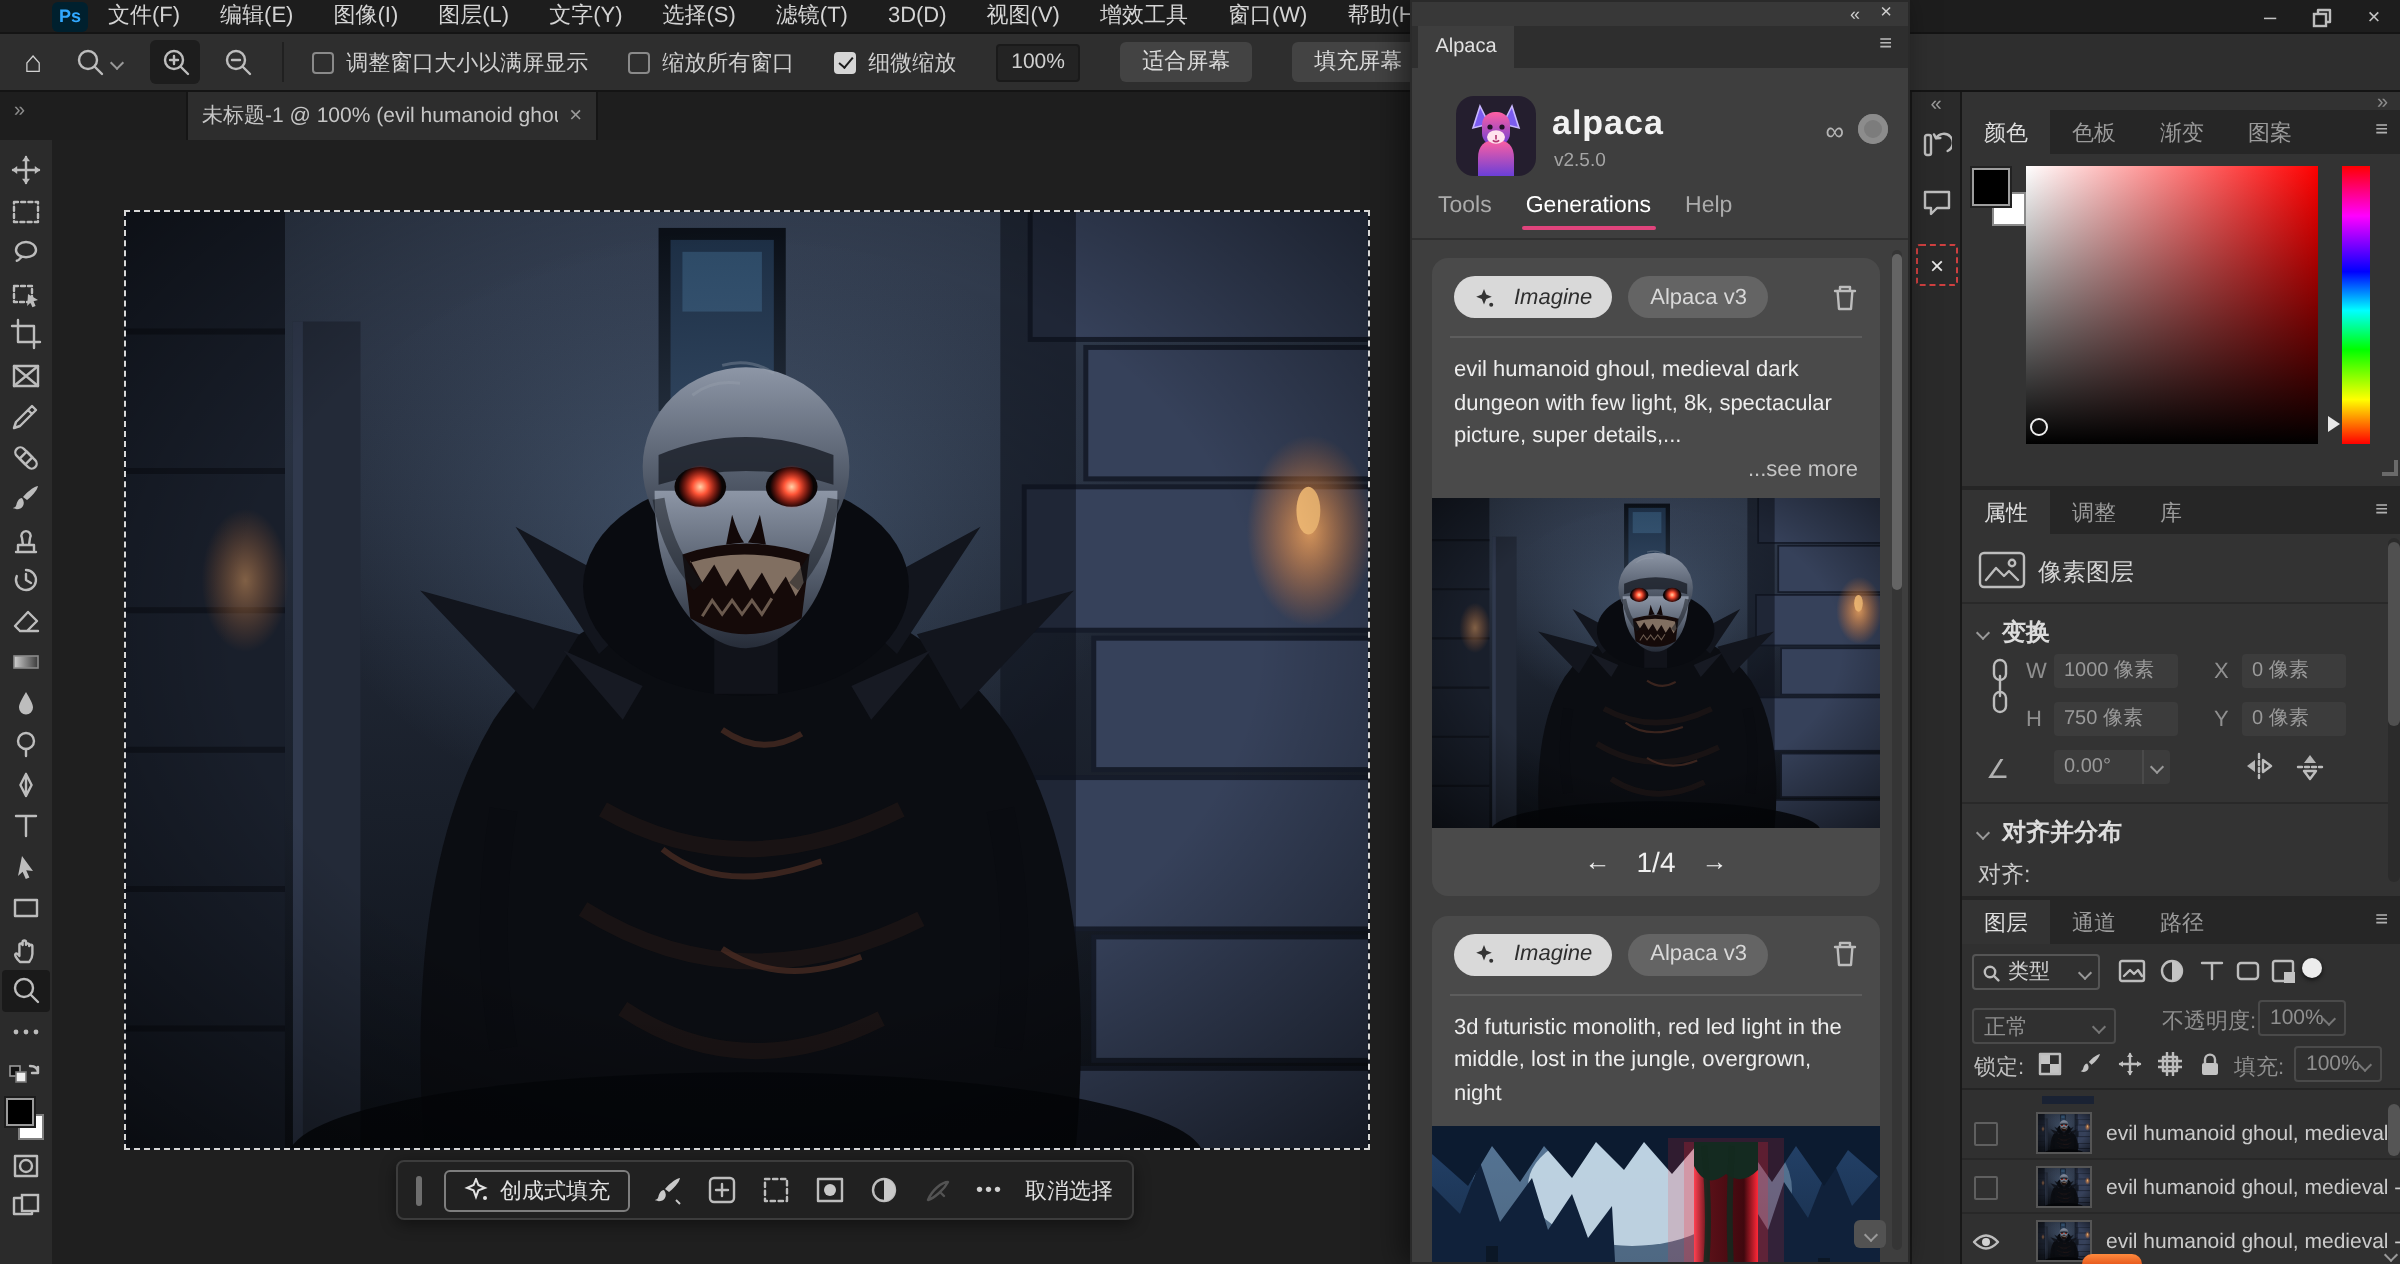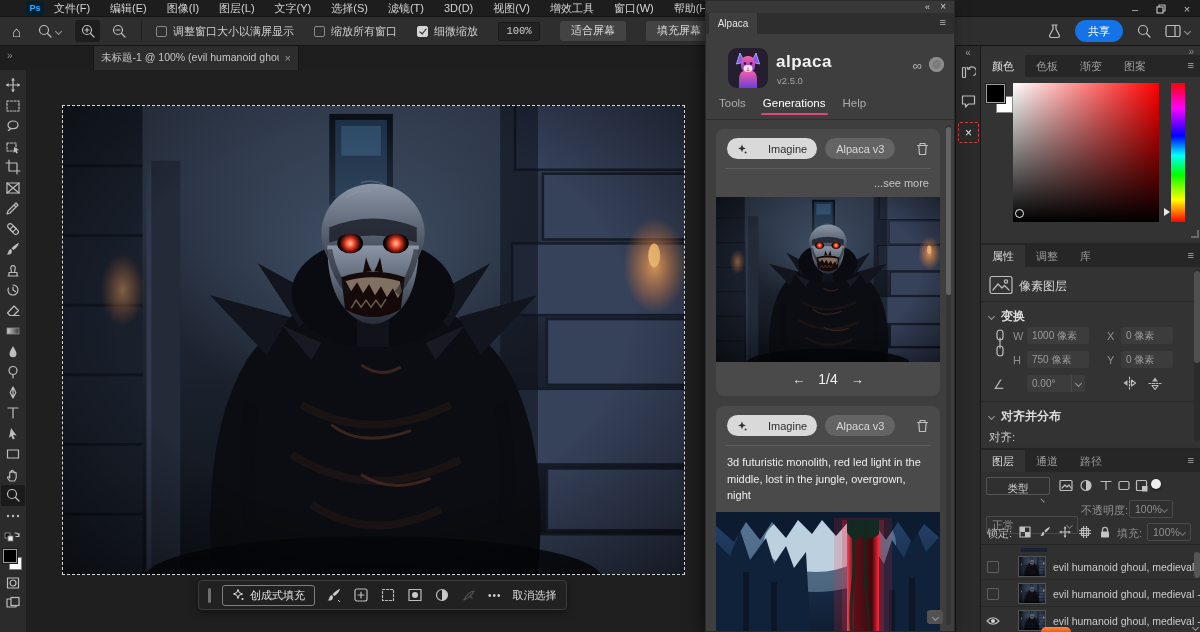--- a/index.html
+++ b/index.html
@@ -77,21 +77,21 @@
   #alp-inf { position:absolute; right:32px; top:57px; font-size:13px; color:#b5b5b5; }
   #alp-knob { position:absolute; right:10px; top:56px; width:15px; height:15px; border-radius:50%; background:#7c7c7c; box-shadow:inset 0 0 0 3px #8c8c8c; }
   #alp-nav { position:absolute; left:13px; top:96px; display:flex; gap:17px; }
   .alp-nav-item { font-size:11.5px; color:#ababab; padding-bottom:6px; position:relative; }
   .alp-nav-item.active { color:#ffffff; }
   .alp-nav-item.active::after { content:""; position:absolute; left:-2px; right:-2px; bottom:0; height:2.5px; border-radius:2px; background:#e0447c; }
   #alp-divider { position:absolute; left:0; top:118px; width:100%; height:1px; background:#2f2f2f; }
   #alp-content { position:absolute; left:0; top:120px; right:0; bottom:0; overflow:hidden; padding:8px 14px 0 10px; }
   .alp-card { background:#4a4a4a; border-radius:8px; padding:9px 11px; margin-bottom:10px; }
   .pill-row { display:flex; align-items:center; gap:8px; }
-  .pill-imagine { height:21px; border-radius:11px; background:#d9d9d9; display:flex; align-items:center; gap:21px; padding:0 10px; color:#2e2e2e; font-size:11px; }
+  .pill-imagine { height:21px; border-radius:11px; background:#d9d9d9; display:flex; align-items:center; gap:10px; padding:0 10px; color:#2e2e2e; font-size:11px;font-style:italic; }
   .pill-model { height:21px; border-radius:11px; background:#646464; display:flex; align-items:center; padding:0 11px; color:#d8d8d8; font-size:11px; }
   .card-trash { margin-left:auto; }
   .card-div { height:1px; background:#5d5d5d; margin:9px -2px 8px; }
   .card-prompt { font-size:11px; line-height:1.5; color:#ededed; }
   .see-more { text-align:right; font-size:11px; color:#c4c4c4; margin-top:2px; }
   .card-img { margin:8px -11px 0; height:165px; background:#000; overflow:hidden; }
   .card-img svg { width:100%; height:100%; }
   .card-img.short { height:150px; }
   .pager { display:flex; align-items:center; justify-content:center; gap:13px; margin-top:9px; }
   .pager-arrow { color:#f0f0f0; font-size:13px; }
@@ -142,25 +142,25 @@
   .pinput { position:absolute; height:17px; background:#3c3c3c; border-radius:2px; color:#9a9a9a; font-size:10px; line-height:17px; padding-left:5px; }
   #angle-box { display:flex; align-items:center; }
   #angle-box .sep { width:1px; height:17px; background:#4a4a4a; margin-left:auto; }
   #angle-box .caret { margin:0 4px; }
   #pr-scroll { position:absolute; right:1px; top:2px; width:6px; height:172px; background:#2b2b2b; border-radius:3px; }
   #pr-thumb { position:absolute; left:0; top:2px; width:6px; height:92px; background:#505050; border-radius:3px; }
 
   
   #p-layers { top:402px; height:184px; border-top:2px solid #252525; }
   #ly-body { height:162px; background:#303030; overflow:hidden; }
-  #ly-filter { position:absolute; left:5px; top:5px; width:64px; height:18px; border:1px solid #555; border-radius:2px; display:flex; align-items:center; gap:4px; padding:0 4px;flex-direction:column; }
+  #ly-filter { position:absolute; left:5px; top:5px; width:64px; height:18px; border:1px solid #555; border-radius:2px; display:flex; align-items:center; gap:4px; padding:0 4px; }
   #ly-filter span.lbl { font-size:10.5px; color:#d0d0d0; }
   .ly-fico { position:absolute; top:7px; }
   #ly-dot { position:absolute; left:170px; top:7px; width:10px; height:10px; border-radius:50%; background:#ececec; box-shadow:0 1px 2px #111; }
-  #ly-blend { position:absolute; left:5px; top:44px; width:92px; height:18px; border:1px solid #4a4a4a; border-radius:2px; display:flex; align-items:center; padding:0 5px; color:#8f8f8f; font-size:11px; }
+  #ly-blend { position:absolute; left:5px; top:32px; width:72px; height:18px; border:1px solid #4a4a4a; border-radius:2px; display:flex; align-items:center; padding:0 5px; color:#8f8f8f; font-size:11px; }
   #ly-blend .caret, #ly-op .caret, #ly-fill .caret { margin-left:auto; border-color:#777; }
   #ly-oplabel { position:absolute; left:100px; top:31px; font-size:11px; color:#8f8f8f; }
   #ly-op { position:absolute; left:148px; top:28px; width:44px; height:18px; border:1px solid #4a4a4a; border-radius:2px; display:flex; align-items:center; padding:0 5px; color:#8f8f8f; font-size:10.5px; }
   #ly-locklabel { position:absolute; left:6px; top:54px; font-size:11px; color:#c0c0c0; }
   .lock-ico { position:absolute; top:54px; }
   #ly-filllabel { position:absolute; left:136px; top:54px; font-size:11px; color:#8f8f8f; }
   #ly-fill { position:absolute; left:166px; top:51px; width:44px; height:18px; border:1px solid #4a4a4a; border-radius:2px; display:flex; align-items:center; padding:0 5px; color:#8f8f8f; font-size:10.5px; }
   #ly-list { position:absolute; left:0; top:74px; width:220px; bottom:0; }
   #ly-sliver { position:absolute; left:40px; top:2px; width:26px; height:4px; background:#1a2233; }
   .ly-row { position:absolute; left:0; width:220px; height:27px; border-bottom:1px solid #282828; }
@@ -348,57 +348,36 @@
           <path class="ico" d="M10.5 10.5L14 14M5 7h4M7 5v4"></path>
         </svg>
     </div>
     <div id="zoomout-btn">
       <svg width="16" height="16">
           <circle class="ico" cx="7" cy="7" r="4.5"></circle>
           <path class="ico" d="M10.5 10.5L14 14M5 7h4"></path>
         </svg>
     </div>
     <div class="vsep"></div>
-    <div style="display:flex;align-items:center;gap:20px;margin-left:4px;font-family:Liberation Mono, monospace;">
+    <div style="display:flex;align-items:center;gap:20px;margin-left:4px;">
       <div class="opt-cb">
         <span class="cb"></span>
         <span>调整窗口大小以满屏显示</span>
       </div>
       <div class="opt-cb">
         <span class="cb"></span>
         <span>缩放所有窗口</span>
       </div>
       <div class="opt-cb">
         <span class="cb checked"></span>
         <span>细微缩放</span>
       </div>
       <div id="zoomval">100%</div>
       <div class="opt-btn">适合屏幕</div>
       <div class="opt-btn">填充屏幕</div>
-    </div>
-    <div id="opt-right">
-      <span>
-          <svg width="15" height="16">
-            <path class="ico" d="M6 2v4l-3.3 6.3A1.5 1.5 0 0 0 4 14.5h7a1.5 1.5 0 0 0 1.3-2.2L9 6V2M5 2h5"></path>
-          </svg>
-        </span>
-      <div id="share-pill">共享</div>
-      <span>
-          <svg width="16" height="16">
-            <circle class="ico" cx="7" cy="7" r="4.5"></circle>
-            <path class="ico" d="M10.5 10.5L14 14"></path>
-          </svg>
-        </span>
-      <span style="display:flex;align-items:center;gap:4px;">
-        <svg width="16" height="14">
-            <rect class="ico" x="1" y="1.5" width="14" height="11" rx="1.5"></rect>
-            <path class="ico" d="M10 1.5v11"></path>
-          </svg>
-        <span class="caret"></span>
-      </span>
     </div>
   </div>
 
   <div id="tabbar" class="abs">
     <span id="tab-overflow">»</span>
     <div id="doc-tab">
       <span id="doc-tab-title">未标题-1 @ 100% (evil humanoid ghoul, medieval  - 4, RGB/8) *</span>
       <span id="doc-tab-close">×</span>
     </div>
   </div>
@@ -643,20 +622,21 @@
             <span>Imagine</span>
           </span>
           <span class="pill-model">Alpaca v3</span>
           <span class="card-trash">
               <svg width="13" height="14">
                 <path class="ico" stroke="#cfcfcf" d="M1.5 3.5h10M4 3.5V1.5h5v2M2.8 3.5l.7 9h6l.7-9"></path>
               </svg>
             </span>
         </div>
         <div class="card-div"></div>
+        <div class="card-prompt">evil humanoid ghoul, medieval dark dungeon with few light, 8k, spectacular picture, super details,...</div>
         <div class="see-more">...see more</div>
         <div class="card-img">
           <svg viewBox="0 0 625 470" preserveAspectRatio="none">
               <use href="#ghoul-scene"></use>
             </svg>
         </div>
         <div class="pager">
           <span class="pager-arrow">←</span>
           <span class="pager-num">1/4</span>
           <span class="pager-arrow">→</span>

